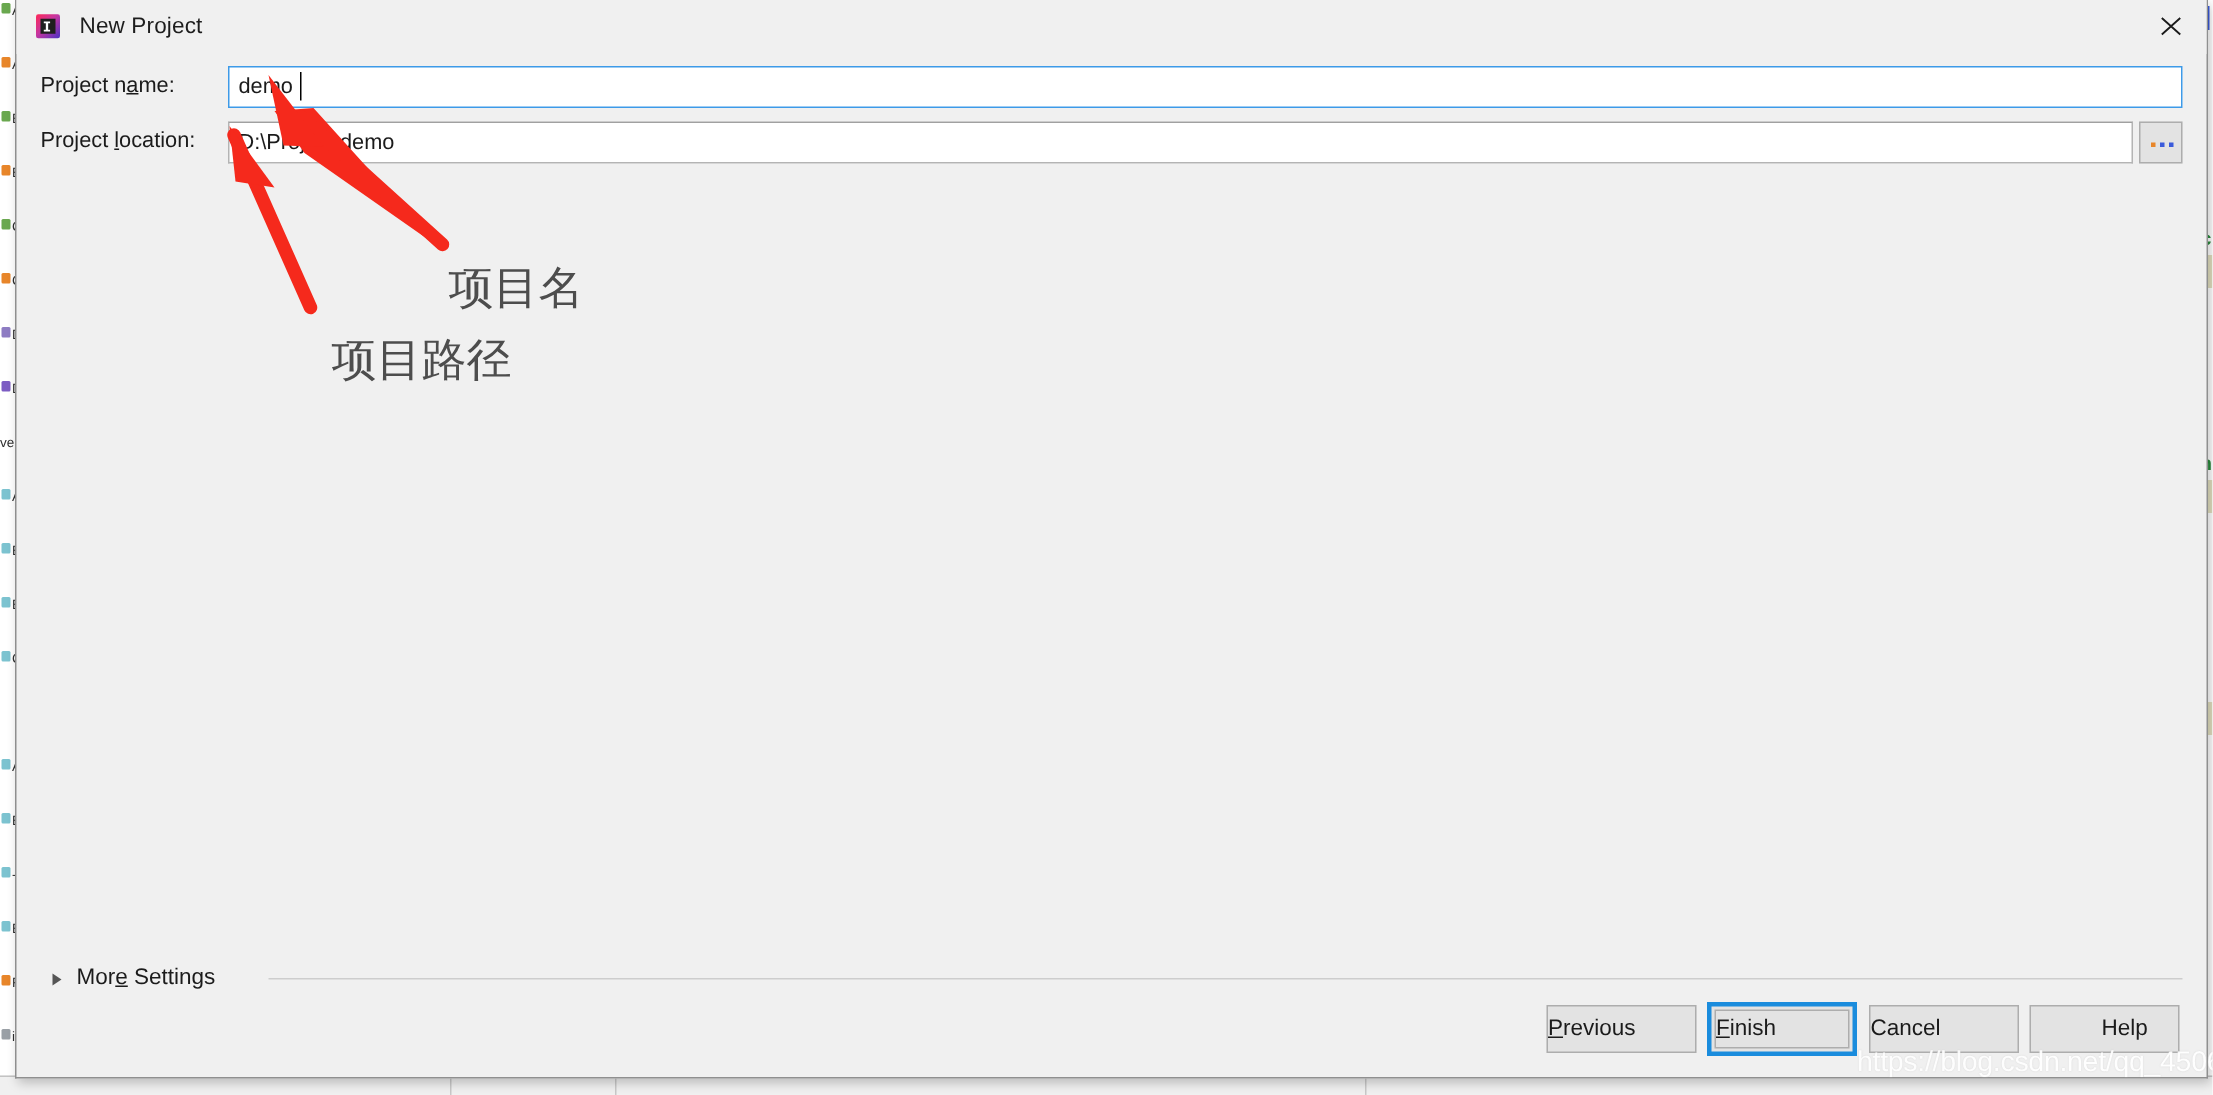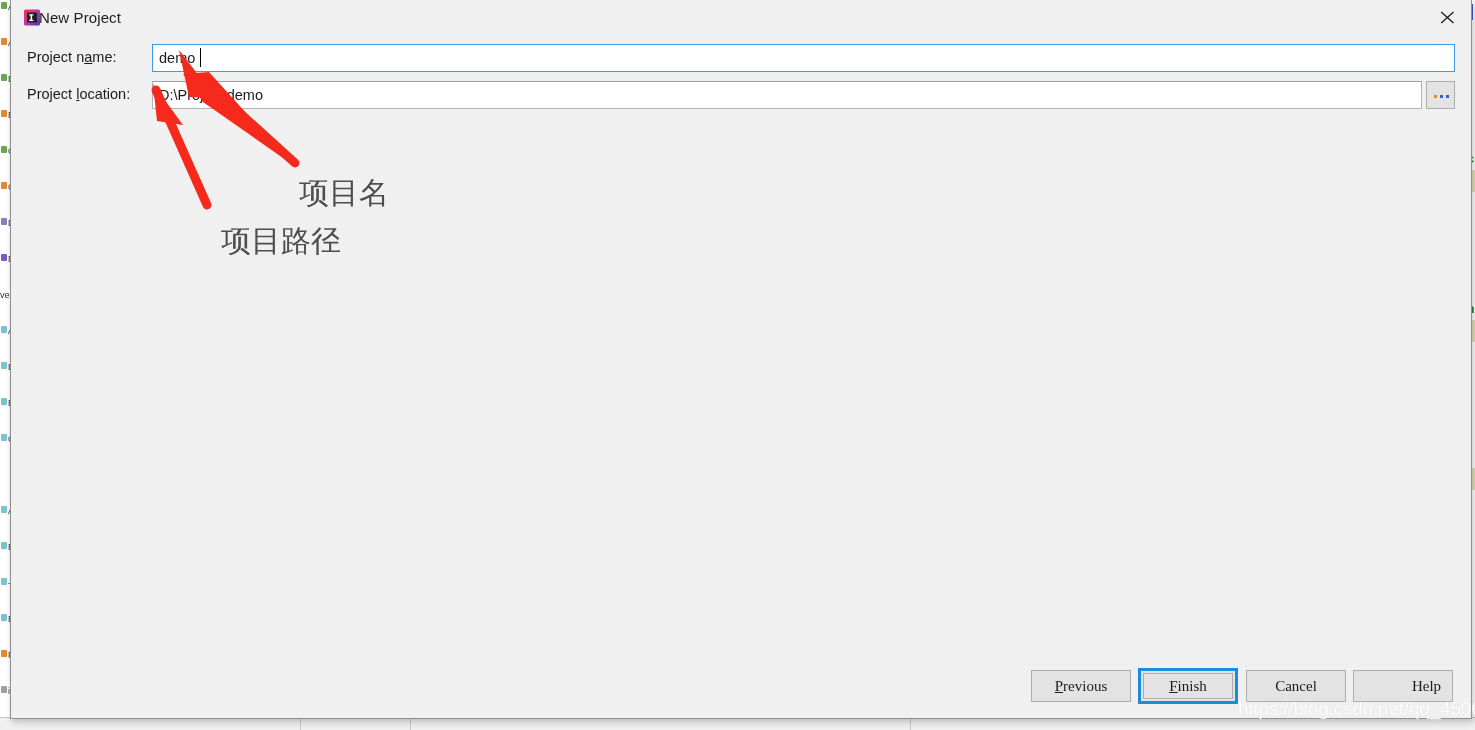--- a/index.html
+++ b/index.html
@@ -120,21 +120,21 @@
   }
   #title-icon {
     position: absolute;
     left: 11px;
     top: 8px;
     width: 20px;
     height: 20px;
   }
   #title-text {
     position: absolute;
-    left: 28px;
+    left: 42px;
     top: 8px;
     font-size: 15px;
     line-height: 20px;
     color: #1d1d1d;
     letter-spacing: 0.1px;
   }
   #close-button {
     position: absolute;
     right: 0px;
     top: 0px;
@@ -282,24 +282,24 @@
   }
   .dlg-button {
     position: absolute;
     top: 2px;
     height: 32px;
     box-sizing: border-box;
     background: #e3e3e3;
     border: 1px solid #adadad;
     font-size: 15px;
     line-height: 30px;
-    text-align: center;
+    text-align: left;
     color: #1b1b1b;
     cursor: pointer;
-    font-family: Liberation Serif, serif;
+    font-family: Liberation Sans, sans-serif;
   }
   .dlg-button u { text-decoration: underline; }
   #btn-previous { left: 1020px; width: 100px; }
   #btn-finish {
     left: 1127px; width: 100px;
     top: 0px; height: 36px;
     line-height: 26px;
     border: 3px solid #1a8cdd;
     background: #e3e3e3;
     padding: 2px;
@@ -448,20 +448,27 @@
 
     <g>
       <path d="M145,90 L196,205" stroke="#f5291c" stroke-width="9" stroke-linecap="round" fill="none"></path>
       <path d="M142,84 L172,125 L146,121 Z" fill="#f5291c"></path>
     </g>
   </svg>
 
   <div class="anno-text" id="anno-name">项目名</div>
   <div class="anno-text" id="anno-path">项目路径</div>
 
+  <div id="more-settings">
+    <div id="more-settings-triangle"></div>
+    <div id="more-settings-label">
+      <span>Mor</span><u>e</u><span> Settings</span>
+    </div>
+    <div id="more-settings-separator"></div>
+  </div>
 
   <div id="button-bar">
     <div class="dlg-button" id="btn-previous">
       <span></span><u>P</u><span>revious</span>
     </div>
     <div class="dlg-button" id="btn-finish">
       <span class="inner"><span></span><u>F</u><span>inish</span></span>
     </div>
     <div class="dlg-button" id="btn-cancel">Cancel</div>
     <div class="dlg-button" id="btn-help">Help</div>

